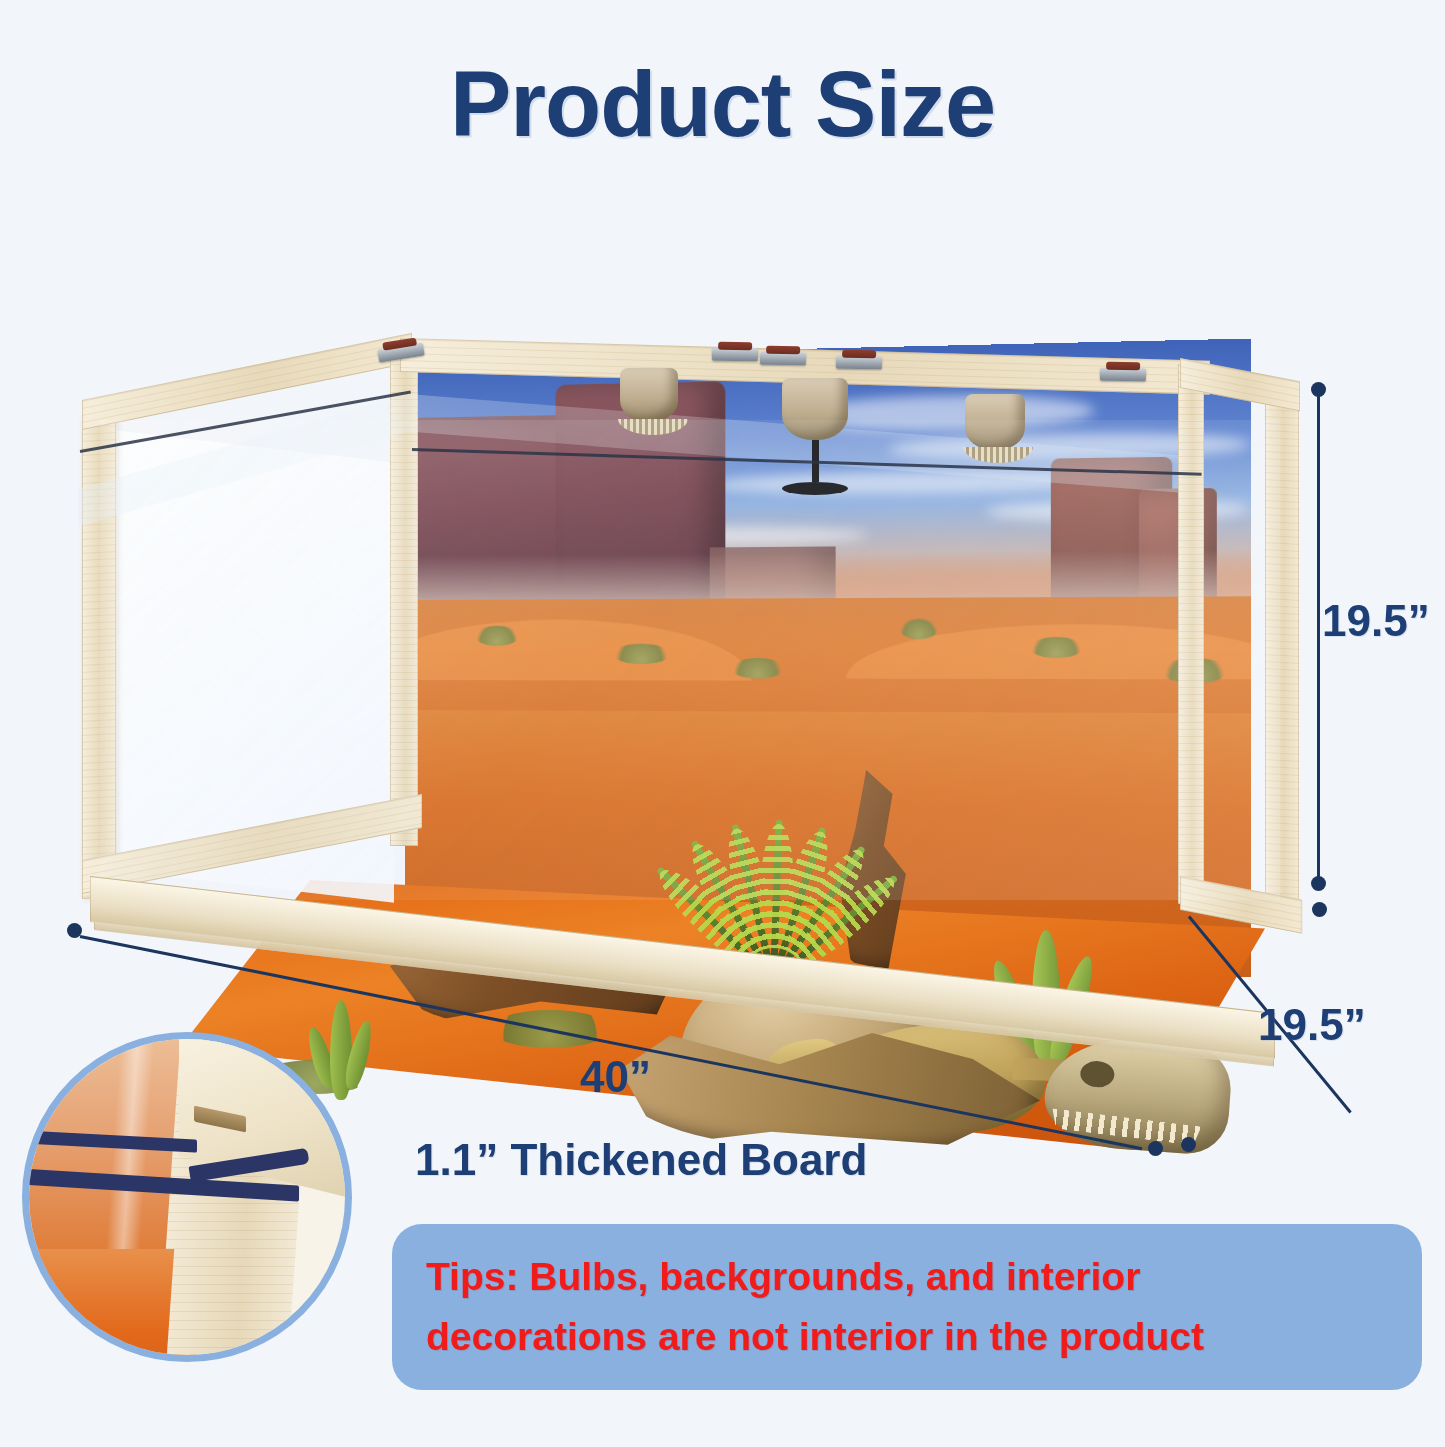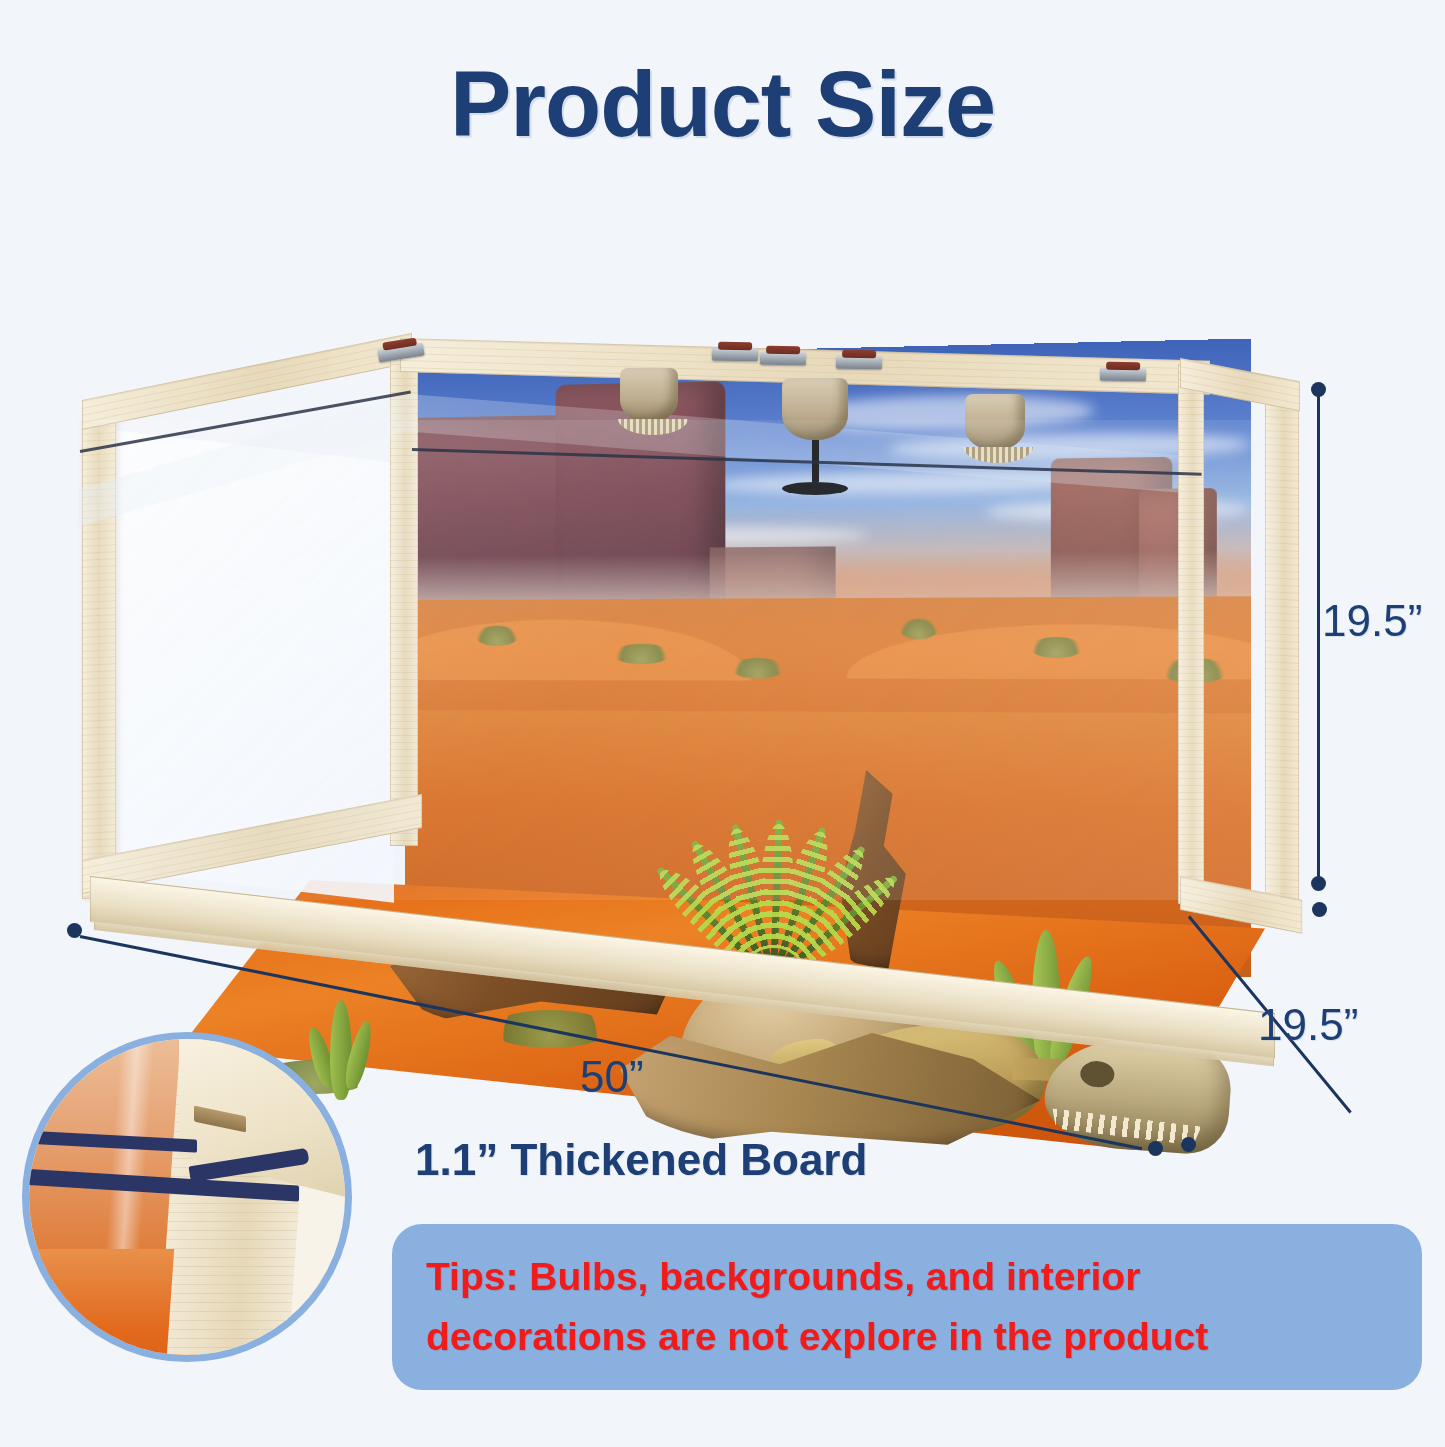--- a/index.html
+++ b/index.html
@@ -514,21 +514,21 @@
   .dot {
     position: absolute;
     width: 15px; height: 15px;
     border-radius: 50%;
     background: #1b355e;
     z-index: 31;
   }
   .dim-label {
     position: absolute;
     font-size: 44px;
-    font-weight: 400;
+    font-weight: 700;
     color: #1e3f75;
     white-space: nowrap;
     z-index: 31;
     text-shadow: 1px 1px 0 rgba(120,150,190,0.22);
   }
 
   
   .v-line { left: 1317px; top: 389px; width: 3px; height: 493px; }
   .v-dot-top { left: 1311px; top: 382px; }
   .v-dot-bottom { left: 1311px; top: 876px; }
@@ -792,34 +792,34 @@
   <div class="dim-label label-height">19.5”</div>
 
   <div class="dim-line depth-line"></div>
   <div class="dot depth-dot-top"></div>
   <div class="dot depth-dot-bottom"></div>
   <div class="dim-label label-depth">19.5”</div>
 
   <div class="dim-line width-line"></div>
   <div class="dot width-dot-left"></div>
   <div class="dot width-dot-right"></div>
-  <div class="dim-label label-width">50”</div>
+  <div class="dim-label label-width">40”</div>
 
   <div class="thickened-text">1.1” Thickened Board</div>
 
   <div class="detail-circle">
     <div class="dc-orange"></div>
     <div class="dc-sheen"></div>
     <div class="dc-woodface"></div>
     <div class="dc-woodtop"></div>
     <div class="dc-notch"></div>
     <div class="dc-strip dc-strip1"></div>
     <div class="dc-strip dc-strip2"></div>
     <div class="dc-strip dc-strip2b"></div>
     <div class="dc-bottomorange"></div>
   </div>
 
   <div class="tips-banner">
     <span class="tips-line l1">Tips: Bulbs, backgrounds, and interior</span>
-    <span class="tips-line l2">decorations are not explore in the product</span>
+    <span class="tips-line l2">decorations are not interior in the product</span>
   </div>
 
 </div>
 
 </body></html>

